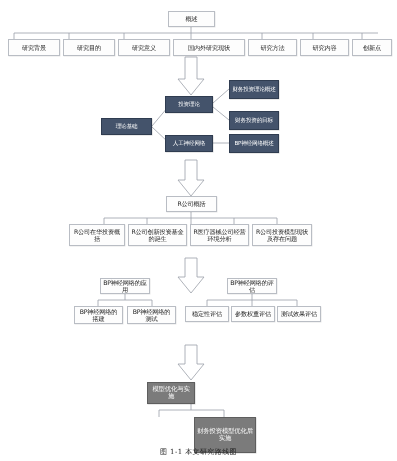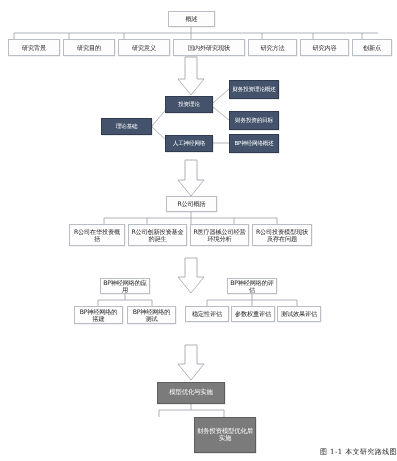--- a/index.html
+++ b/index.html
@@ -43,21 +43,21 @@
     background:#7b7b7b;
     border:1px solid #5e5e5e;
     color:#ffffff;
     font-size:6.4px;
     box-shadow:0.5px 0.5px 0 rgba(0,0,0,0.18);
   }
   .caption{
     position:absolute;
     left:0;right:0;
     bottom:4px;
-    text-align:right;
+    text-align:center;
     font-family:"DejaVu Serif","Liberation Serif",serif;
     font-size:7px;
     color:#1b1b1b;
     letter-spacing:0.4px;
     z-index:4;
   }
   svg.links{position:absolute;left:0;top:0;width:397px;height:461px;z-index:1;}
   svg.links line,svg.links path{stroke:#9aa0a8;stroke-width:0.8;fill:none;}
   .arrow{fill:#2e3d51;}
 </style>
@@ -199,21 +199,21 @@
   <div class="node light" style="left:185px;top:306px;width:44px;height:16px;padding:0 2px;">
     <span>稳定性评估</span>
   </div>
   <div class="node light" style="left:231px;top:306px;width:44px;height:16px;padding:0 2px;">
     <span>参数权重评估</span>
   </div>
   <div class="node light" style="left:277px;top:306px;width:44px;height:16px;padding:0 2px;">
     <span>测试效果评估</span>
   </div>
 
-  <div class="node gray" style="left:157px;top:382px;width:68px;height:22px;padding:8px 3px;">
+  <div class="node gray" style="left:147px;top:382px;width:48px;height:22px;padding:8px 3px;">
     <span>模型优化与实施</span>
   </div>
   <div class="node gray" style="left:194px;top:417px;width:62px;height:36px;padding:0 2px;">
     <span>财务投资模型优化后实施</span>
   </div>
 
   <div class="caption">图 1-1 本文研究路线图</div>
 
 </div>
 

